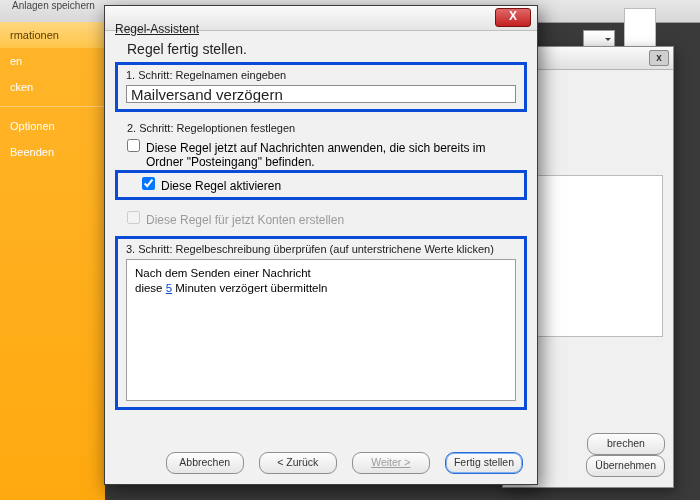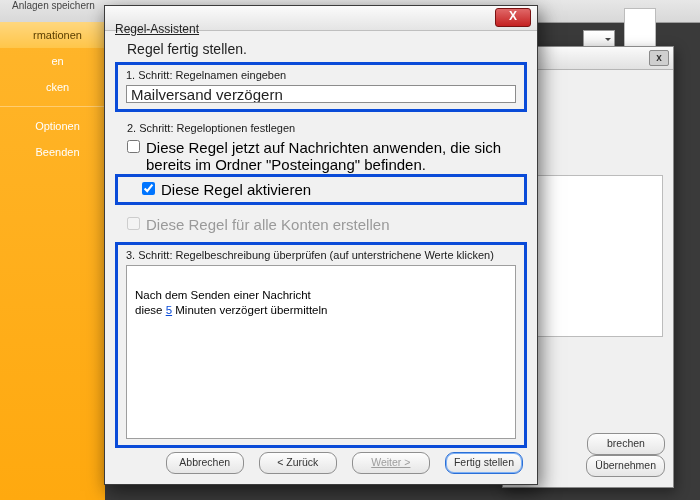--- a/index.html
+++ b/index.html
@@ -1,20 +1,20 @@
 <!DOCTYPE html>
 <html><head>
 <meta charset="utf-8">
 <style>
   html,body{margin:0;padding:0;width:700px;height:500px;overflow:hidden;background:#3a3a3a;font-family:Tahoma,Verdana,sans-serif;font-size:11px;color:#000;}
   
   .ribbon-top{position:absolute;left:0;top:0;width:700px;height:22px;background:linear-gradient(#e7e7e7,#d8d8d8);border-bottom:1px solid #9c9c9c;font-size:11px;}
   .frag-save{position:absolute;left:12px;top:-0px;color:#444;font-size:10px;}
   .orange-side{position:absolute;left:0;top:22px;width:105px;height:478px;background:linear-gradient(#ffb52a,#ffa90f);}
-  .orange-item{display:block;height:26px;line-height:26px;padding-left:10px;color:#fff;font-size:11px;overflow:hidden;white-space:nowrap;text-align:center;}
+  .orange-item{display:block;height:26px;line-height:26px;padding-left:10px;color:#fff;font-size:11px;overflow:hidden;white-space:nowrap;}
   .orange-item.sel{background:linear-gradient(#ffd77e,#ffc64a);color:#5a3e00;}
   .orange-sep{height:0;border-top:1px solid rgba(255,255,255,.35);margin:6px 0;}
   
   .minidoc{position:absolute;right:44px;top:8px;width:30px;height:260px;background:#fff;border:1px solid #bcbcbc;}
   .thumbs{position:absolute;right:47px;top:170px;width:24px;}
   .thumbs span{display:block;width:22px;height:22px;margin-bottom:4px;background:radial-gradient(circle at 50% 40%,#f7d77b,#d98e2b);border-radius:3px;border:1px solid #b08030;}
   
   .backdlg{position:absolute;right:26px;top:46px;width:170px;height:440px;background:#f0f0f0;border:1px solid #8a8a8a;box-shadow:2px 4px 12px rgba(0,0,0,.4);}
   .backdlg .tb{height:22px;background:linear-gradient(#fafafa,#e1e1e1);border-bottom:1px solid #b5b5b5;position:relative;}
   .backdlg .tb .x{position:absolute;right:4px;top:3px;width:18px;height:14px;background:#cfcfcf;border:1px solid #8a8a8a;border-radius:2px;font:bold 10px/13px sans-serif;text-align:center;color:#333;}
@@ -31,24 +31,24 @@
   .titlebar span{display:inline-block;margin:16px 0 0 10px;font-size:12px;color:#222;text-decoration:underline;}
   .closebtn{position:absolute;right:6px;top:2px;width:34px;height:17px;background:linear-gradient(#e06868,#c42020);border:1px solid #7a1212;border-radius:3px;color:#fff;text-align:center;font:bold 12px/15px sans-serif;}
   .sub{padding:10px 0 0 22px;color:#222;font-size:14px;}
   .body{position:absolute;left:10px;right:10px;top:56px;bottom:44px;}
   .hl{border:3px solid #0a4bd8;padding:4px 8px 6px 8px;margin-bottom:8px;}
   .steptxt{font-size:11px;color:#1a1a1a;margin-bottom:4px;}
   .inp{width:100%;height:18px;border:1px solid #8c8c8c;background:#fff;padding:1px 4px;box-sizing:border-box;font-size:15px;color:#222;}
   .plain{padding:2px 12px 0 12px;}
   .cb{display:flex;align-items:baseline;gap:6px;padding:1px 0;}
   .cb input{width:13px;height:13px;margin:0;}
-  .cb label{font-size:15px;}
+  .cb label{font-size:12px;}
   .cb.disabled label{color:#9a9a9a;}
   .hl.mid{padding:3px 24px;}
-  .descbox{background:#fff;border:1px solid #9e9e9e;height:128px;padding:22px 8px;font-size:11.5px;line-height:15px;}
+  .descbox{background:#fff;border:1px solid #9e9e9e;height:128px;padding:6px 8px;font-size:11.5px;line-height:15px;}
   .link{color:#0a4bd8;text-decoration:underline;}
   .dlg .btnbar{position:absolute;left:0;right:0;bottom:10px;text-align:right;padding-right:14px;}
   .btn.def{border:1px solid #2b6fd6;box-shadow:0 0 0 1px #7db0f5 inset;}
 </style>
 </head>
 <body>
 
 <div class="ribbon-top">
   <span class="frag-save">Anlagen speichern</span>
 </div>
@@ -104,21 +104,21 @@
     </div>
     <div class="hl mid">
       <div class="cb">
         <input type="checkbox" checked="" style="">
         <label>Diese Regel aktivieren</label>
       </div>
     </div>
     <div class="plain">
       <div class="cb disabled">
         <input type="checkbox" disabled="" style="">
-        <label>Diese Regel für alle Konten erstellen</label>
+        <label>Diese Regel für jetzt Konten erstellen</label>
       </div>
     </div>
 
     <div class="hl" style="margin-top:8px;">
       <div class="steptxt">3. Schritt: Regelbeschreibung überprüfen (auf unterstrichene Werte klicken)</div>
       <div class="descbox">
         <div>Nach dem Senden einer Nachricht</div>
         <div>
           <span>diese </span><span class="link">5</span><span> Minuten verzögert übermitteln</span>
         </div>

